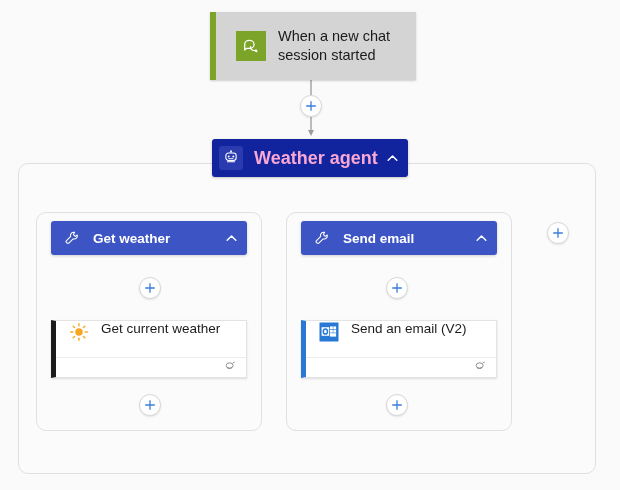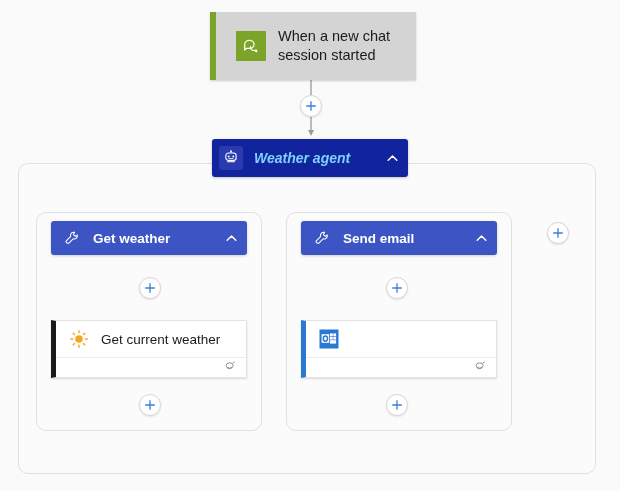--- a/index.html
+++ b/index.html
@@ -78,25 +78,24 @@
     height: 24px;
     background: #2a3bb0;
     border-radius: 3px;
     flex: 0 0 24px;
     display: flex;
     align-items: center;
     justify-content: center;
   }
   .agent-label {
     margin-left: 11px;
-    font-size: 14px;
+    font-size: 18px;
     font-weight: bold;
-    color: #7dd3fc;
+    color: #f9a8d4;
     flex: 1 1 auto;
-    font-style: italic;
   }
 
   
   .group-outer {
     position: absolute;
     left: 18px;
     top: 163px;
     width: 578px;
     height: 311px;
     border: 1px solid #e0e0e0;
@@ -147,21 +146,20 @@
     border: 1px solid #e3e3e3;
     box-sizing: border-box;
     box-shadow: 0 1px 2px rgba(0,0,0,.13);
   }
   .action-a { left: 51px;  top: 320px; border-left: 5px solid #1b1b1b; }
   .action-b { left: 301px; top: 320px; border-left: 5px solid #2878d4; }
 
   .action-head {
     height: 37px;
     display: flex;
-    align-items: center;
     padding-left: 12px;
     border-bottom: 1px solid #ededed;
     box-sizing: border-box;
   }
   .action-icon {
     width: 22px;
     height: 22px;
     flex: 0 0 22px;
     display: flex;
     align-items: center;
@@ -352,20 +350,21 @@
           <rect x="0.5" y="0.5" width="19" height="19" fill="#2878d4"></rect>
           <rect x="2.6" y="5.2" width="7.6" height="8.6" fill="#ffffff"></rect>
           <ellipse cx="6.4" cy="9.5" rx="2.1" ry="2.6" fill="none" stroke="#2878d4" stroke-width="1.5"></ellipse>
           <rect x="11" y="4.4" width="2.8" height="2.8" fill="#ffffff"></rect>
           <rect x="14.3" y="4.4" width="2.8" height="2.8" fill="#ffffff"></rect>
           <rect x="11" y="7.8" width="2.8" height="2.8" fill="#ffffff"></rect>
           <rect x="14.3" y="7.8" width="2.8" height="2.8" fill="#ffffff"></rect>
           <rect x="11" y="11.2" width="6.1" height="3.4" fill="#ffffff"></rect>
         </svg>
       </div>
+      <div class="action-label">Send an email (V2)</div>
     </div>
     <div class="action-foot">
       <span>
         <svg width="14" height="14" viewBox="0 0 16 16" xmlns="http://www.w3.org/2000/svg">
           <ellipse cx="7.6" cy="7.4" rx="4" ry="3" fill="none" stroke="#8a8a8a" stroke-width="1.1"></ellipse>
           <path d="M4.4 9.6 a3.4 2.6 0 0 0 6 0" fill="none" stroke="#8a8a8a" stroke-width="1.1"></path>
           <path d="M11.2 4.6 L13.4 3.4" stroke="#8a8a8a" stroke-width="1.1"></path>
         </svg>
       </span>
     </div>

